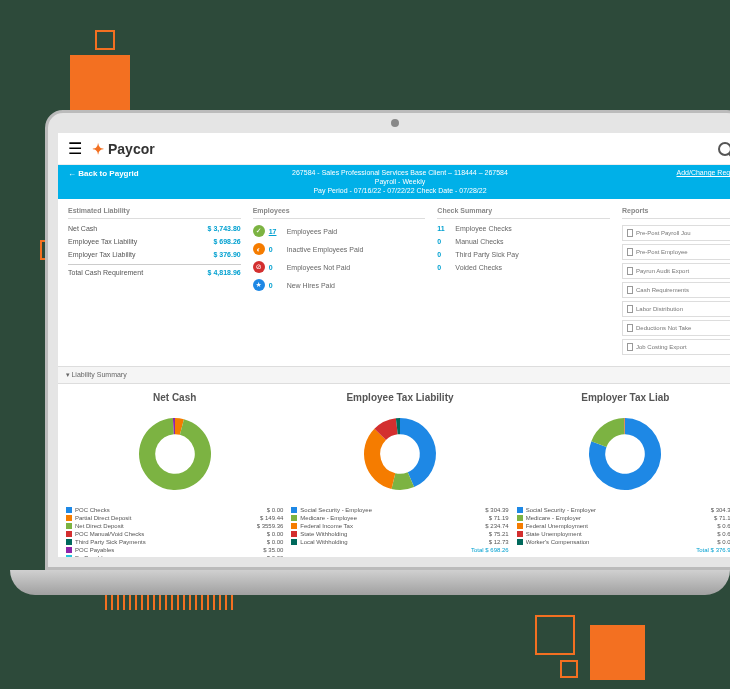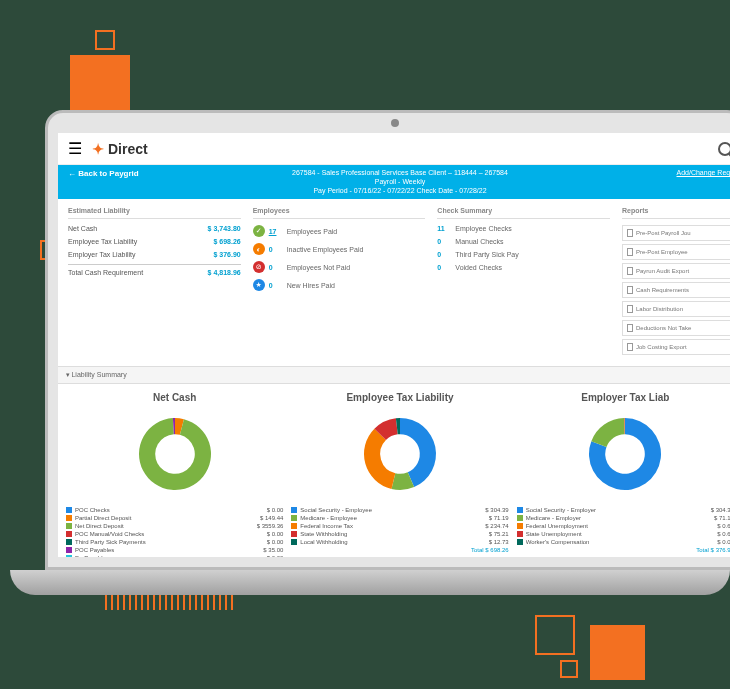--- a/index.html
+++ b/index.html
@@ -76,21 +76,21 @@
 <div class="deco sq-outline" style="top:615px;left:535px;width:40px;height:40px;"></div>
 <div class="deco sq-fill" style="top:625px;left:590px;width:55px;height:55px;"></div>
 <div class="deco sq-outline" style="top:660px;left:560px;width:18px;height:18px;"></div>
 
 <div class="laptop">
   <div class="laptop-camera"></div>
   <div class="screen">
 
     <div class="topbar">
       <span class="menu-icon">☰</span>
-      <span class="logo"><span class="logo-accent">✦</span> <span>Direct</span></span>
+      <span class="logo"><span class="logo-accent">✦</span> <span>Paycor</span></span>
       <span class="search-icon"></span>
     </div>
 
     <div class="banner">
       <div class="banner-back">← Back to Paygrid</div>
       <div class="banner-center">
         <div>267584 - Sales Professional Services Base Client – 118444 – 267584</div>
         <div>Payroll - Weekly</div>
         <div>Pay Period - 07/16/22 - 07/22/22   Check Date - 07/28/22</div>
       </div>

